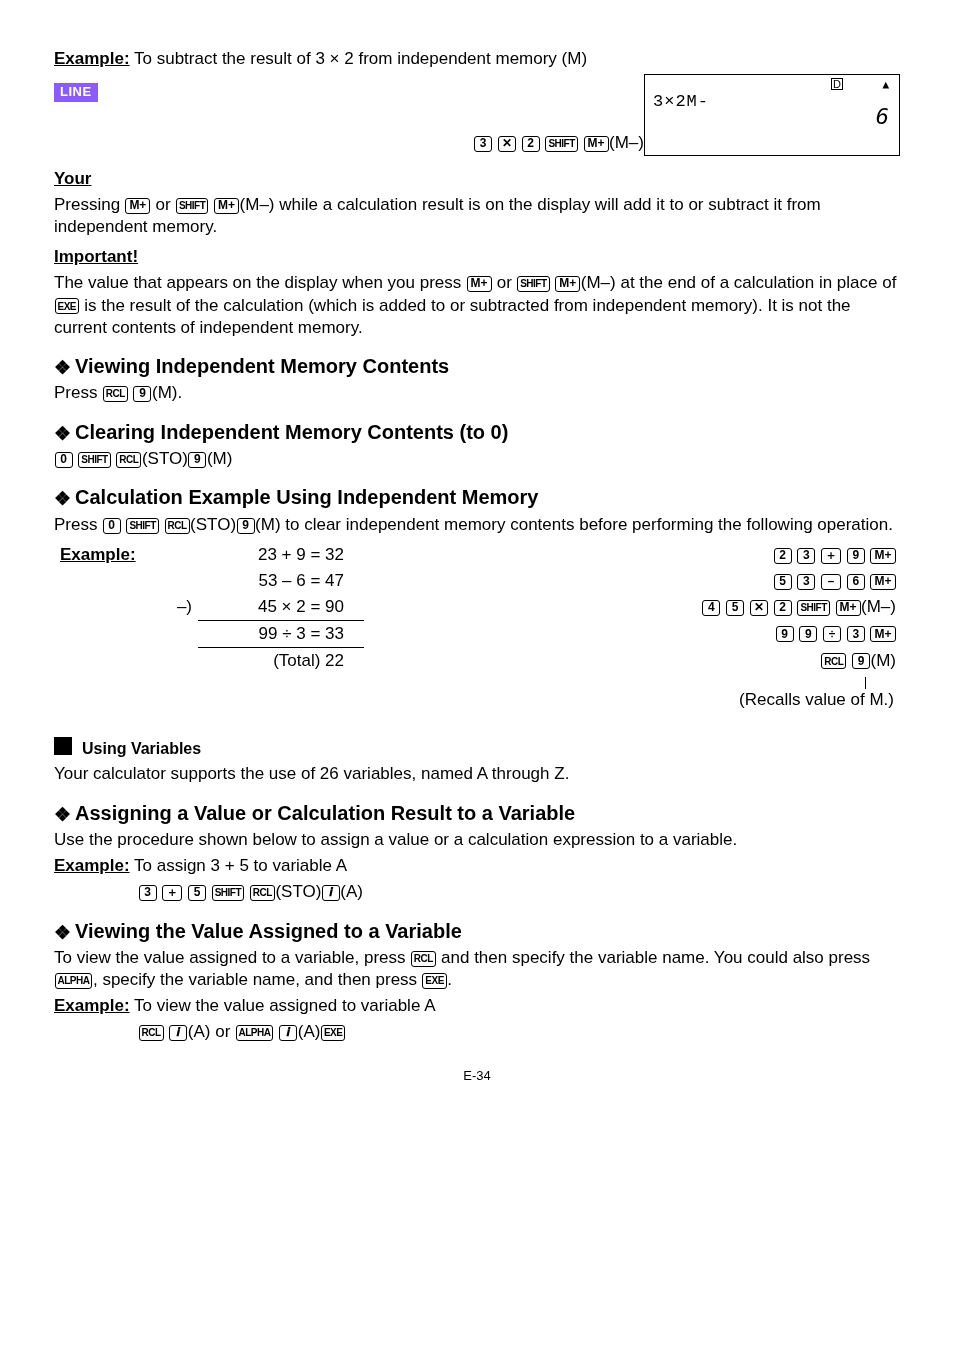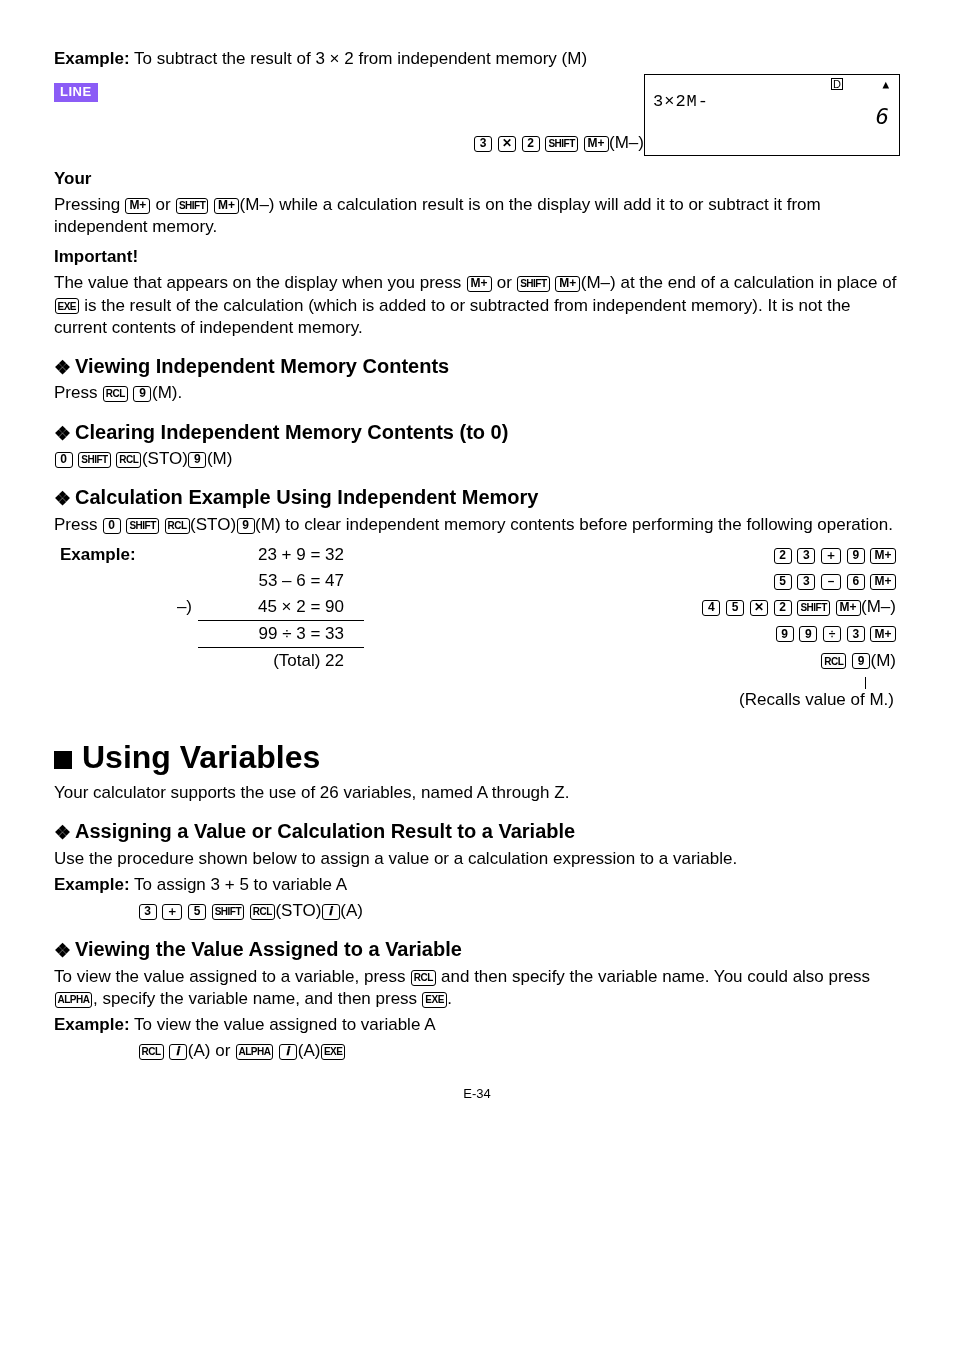--- a/index.html
+++ b/index.html
@@ -7,21 +7,21 @@
     font-size: 17px;
     line-height: 1.3;
     color: #000;
     background: #fff;
     margin: 0;
     padding: 48px 54px 30px 54px;
     width: 954px;
     box-sizing: border-box;
   }
   p { margin: 0 0 4px 0; }
-  .bold { font-weight: bold; }
+  .bold { font-weight: bold; text-decoration: underline; }
   .key {
     display: inline-block;
     border: 1.2px solid #000;
     border-radius: 3px;
     font-size: 12px;
     font-family: Arial, sans-serif;
     font-weight: bold;
     padding: 0.5px 3px;
     line-height: 13px;
     min-width: 10px;
@@ -60,21 +60,21 @@
     font-weight: bold;
     margin: 14px 0 2px 0;
   }
   h2.sec .diamond {
     display:inline-block;
     font-size:19px;
     vertical-align:-1px;
     margin-right:4px;
   }
   h1.block {
-    font-size: 32px;
+    font-size: 16px;
     font-weight: bold;
     margin: 24px 0 4px 0;
   }
   h1.block .sq {
     display:inline-block;
     width:18px; height:18px;
     background:#000;
     vertical-align:-1px;
     margin-right:10px;
   }

